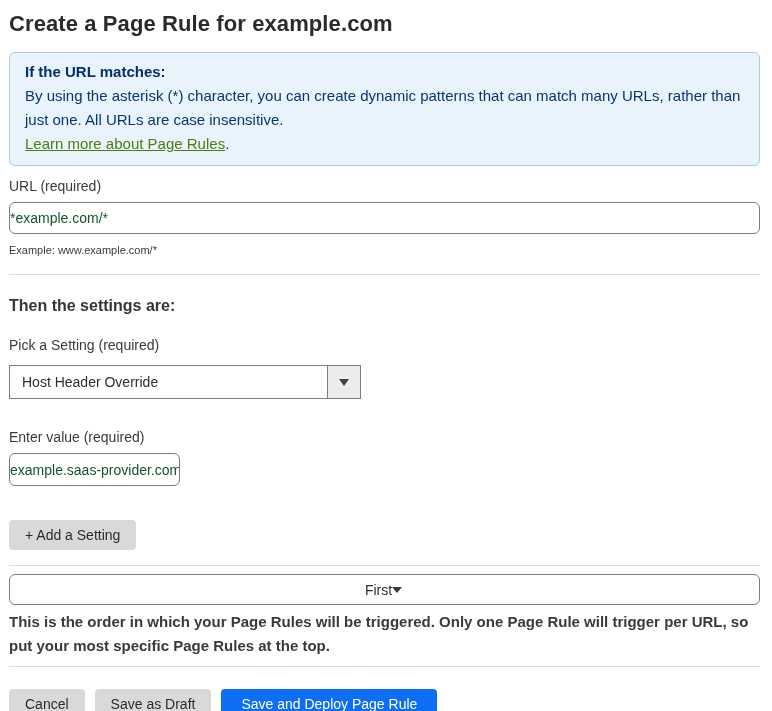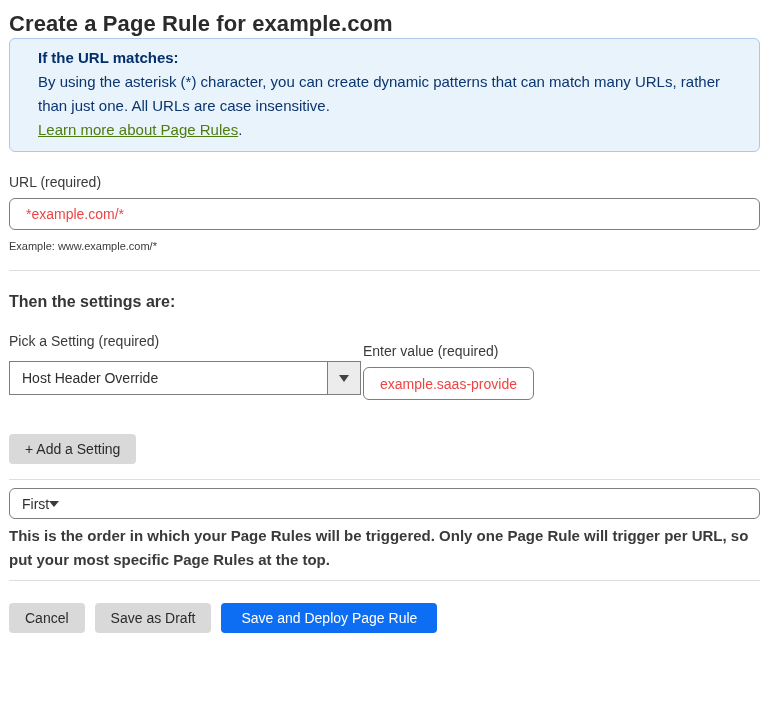--- a/index.html
+++ b/index.html
@@ -10,70 +10,71 @@
   .page-title {
     font-size: 22px;
     font-weight: 700;
     color: #2b2b2b;
     line-height: 28px;
     margin-top: 2px;
     letter-spacing: 0.1px;
   }
 
   .info-box {
+    margin-top: 14px;
     background: #e9f3fc;
     border: 1px solid #abc9e9;
     border-radius: 6px;
-    padding: 7px 15px 9px 28px;
+    padding: 7px 15px 9px 15px;
     font-size: 15px;
     line-height: 24px;
     color: #0b356e;
   }
   .info-box .info-heading { font-weight: 700; color: #042f6b; }
   .info-box .info-link { color: #4d7c0f; text-decoration: underline; cursor: pointer; }
   .info-box .info-link-suffix { color: #0b356e; }
 
   .field-label {
     font-size: 14px;
     color: #3a3a3a;
     line-height: 16px;
   }
 
   .text-input {
     display: block;
     width: 100%;
     height: 32px;
     border: 1px solid #7d7d7d;
     border-radius: 6px;
-    padding: 0 16px;
+    padding: 0 0;
     font-family: "Liberation Sans", "DejaVu Sans", sans-serif;
     font-size: 14px;
-    color: #ef4444;
+    color: #14532d;
     background: #ffffff;
     outline: none;
   }
 
-  .url-section { margin-top: 22px; }
+  .url-section { margin-top: 12px; }
   .url-section .text-input { margin-top: 8px; }
   .helper-text { margin-top: 7px; font-size: 11px; color: #3a3a3a; line-height: 18px; }
 
   .divider { border: none; border-top: 1px solid #dedede; height: 0; }
   .divider-1 { margin-top: 15px; }
   .divider-2 { margin-top: 15px; }
   .divider-3 { margin-top: 8px; }
 
   .section-heading {
     font-size: 16px;
     font-weight: 700;
     color: #363636;
     line-height: 19px;
     margin-top: 21px;
   }
 
-  .settings-row { display: flex; gap: 2px; margin-top: 22px; }
+  .settings-row { display: flex; gap: 20px; margin-top: 22px; flex-direction: column; }
   .settings-col-picker { width: 352px; }
   .settings-col-value { width: 171px; margin-top: 10px; }
 
   .select-box {
     margin-top: 12px;
     height: 34px;
     border: 1px solid #7d7d7d;
     border-radius: 0;
     background: #ffffff;
     display: flex;
@@ -127,21 +128,21 @@
 
   .order-section-heading { margin-top: 20px; }
   .order-label { margin-top: 22px; }
   .order-select {
     margin-top: 8px;
     height: 31px;
     border: 1px solid #7d7d7d;
     border-radius: 6px;
     display: flex;
     align-items: center;
-    justify-content: flex-start;
+    justify-content: center;
     padding: 0 14px 0 12px;
     cursor: pointer;
     background: #ffffff;
   }
   .order-select .select-value { font-size: 14px; color: #2e2e2e; }
   .order-select .tri-down {
     border-left-width: 5px; border-right-width: 5px; border-top-width: 6px;
     border-top-color: #3a3a3a;
   }
   .order-helper { margin-top: 5px; font-size: 15px; line-height: 24px; color: #3a3a3a; font-weight: bold; }

